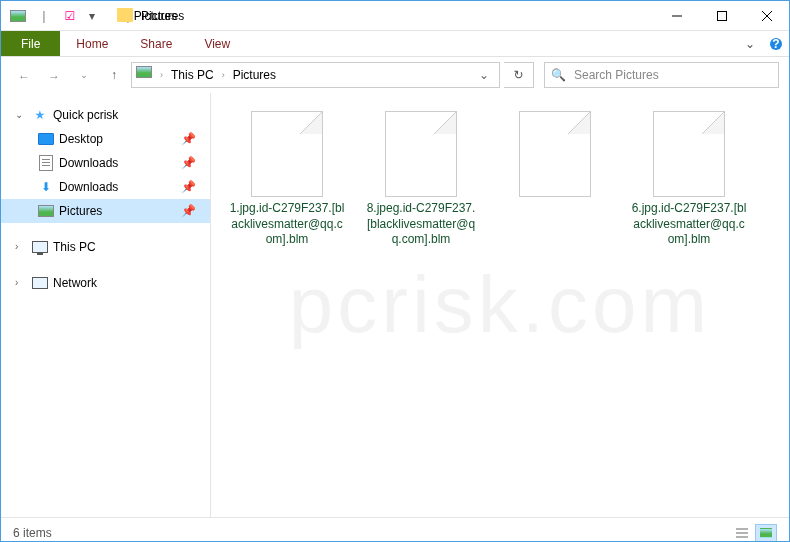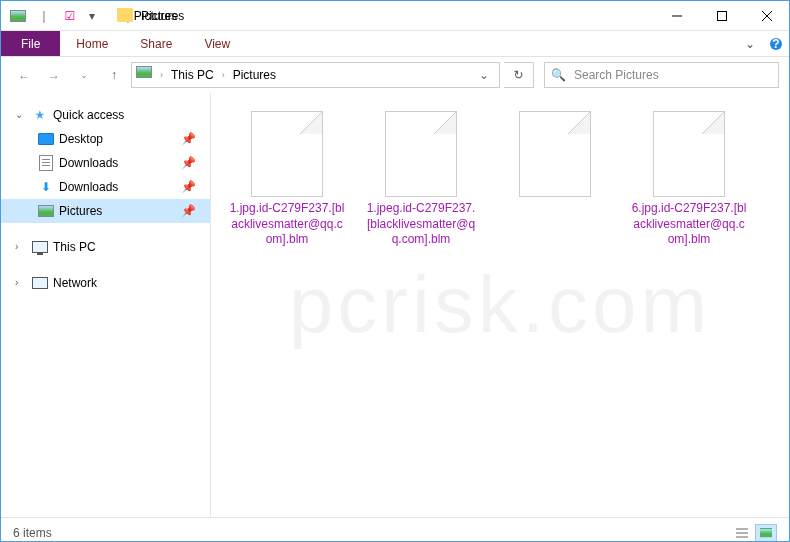--- a/index.html
+++ b/index.html
@@ -8,21 +8,21 @@
 
 .titlebar { height: 30px; background: #fff; display: flex; align-items: center; border-bottom: 1px solid #e5e5e5; }
 .titlebar .qat { display: flex; align-items: center; gap: 0; padding-left: 6px; }
 .titlebar .qat-icon { width: 22px; height: 22px; display: flex; align-items: center; justify-content: center; }
 .titlebar .title-icon { width: 16px; height: 16px; margin: 0 8px 0 14px; }
 .titlebar .win-controls { margin-left: auto; display: flex; }
 .titlebar .win-controls div { width: 45px; height: 29px; display: flex; align-items: center; justify-content: center; color: #000; }
 
 
 .ribbon { height: 26px; background: #fff; display: flex; align-items: stretch; border-bottom: 1px solid #e1e1e1; }
-.ribbon .file-tab { background: #701a75; color: #fff; padding: 0 20px; display: flex; align-items: center; }
+.ribbon .file-tab { background: #4d7c0f; color: #fff; padding: 0 20px; display: flex; align-items: center; }
 .ribbon .tab { padding: 0 16px; display: flex; align-items: center; color: #7f1d1d; }
 .ribbon .spacer { flex: 1; }
 .ribbon .expand, .ribbon .help { width: 26px; display: flex; align-items: center; justify-content: center; color: #555; }
 .ribbon .help { color: #1e88e5; }
 
 
 .navbar { height: 36px; display: flex; align-items: center; padding: 0 10px; gap: 4px; }
 .navbar .nav-btn { width: 26px; height: 26px; display: flex; align-items: center; justify-content: center; color: #888; border-radius: 2px; }
 .navbar .nav-btn.enabled { color: #555; }
 .navbar .addr { flex: 1; height: 26px; border: 1px solid #ccc; display: flex; align-items: center; padding: 0 4px; gap: 2px; }
@@ -42,21 +42,21 @@
 .tree-item.child { padding-left: 36px; justify-content: flex-start; }
 .tree-item.child .pin { margin-left: auto; margin-right: 14px; color: #777; }
 .tree-item.selected { background: #cce8ff; }
 .tree-group-gap { height: 12px; }
 
 .content { flex: 1; padding: 18px 10px 10px 18px; overflow: auto; position: relative; }
 .file-grid { display: flex; flex-wrap: wrap; gap: 8px 18px; align-content: flex-start; }
 .file-item { width: 116px; display: flex; flex-direction: column; align-items: center; }
 .file-thumb { width: 72px; height: 86px; border: 1px solid #ccc; background: #fff; position: relative; margin-bottom: 4px; }
 .file-thumb::before { content: ""; position: absolute; top: 0; right: 0; width: 22px; height: 22px; background: linear-gradient(135deg, #fff 0 48%, #ccc 50%, #f4f4f4 52% 100%); }
-.file-label { text-align: center; line-height: 1.3; word-break: break-all; color: #a21caf; }
+.file-label { text-align: center; line-height: 1.3; word-break: break-all; color: #14532d; }
 
 
 .watermark { position: absolute; top: 50%; left: 50%; transform: translate(-50%,-50%); font-size: 80px; color: rgba(0,0,0,0.05); font-weight: 300; pointer-events: none; letter-spacing: 4px; white-space: nowrap; }
 
 
 .statusbar { height: 31px; border-top: 1px solid #e5e5e5; display: flex; align-items: center; padding: 0 12px; color: #555; }
 .statusbar .view-btns { margin-left: auto; display: flex; gap: 2px; }
 .statusbar .view-btns div { width: 22px; height: 18px; border: 1px solid transparent; display:flex;align-items:center;justify-content:center; }
 .statusbar .view-btns div.active { border-color: #99c9ef; background: #cce8ff; }
 
@@ -146,21 +146,21 @@
     <span>🔍</span>
     <span style="color:#888;">Search Pictures</span>
   </div>
 </div>
 
 <div class="body">
   <div class="sidebar">
     <div class="tree-item">
       <span class="twisty">⌄</span>
       <span class="icon ico-star">★</span>
-      <span>Quick access</span>
+      <span>Quick pcrisk</span>
     </div>
     <div class="tree-item child">
       <span class="icon">
           <div class="ico-desktop"></div>
         </span>
       <span>Desktop</span>
       <span class="pin">📌</span>
     </div>
     <div class="tree-item child">
       <span class="icon">
@@ -201,21 +201,21 @@
 
   <div class="content">
     <div class="watermark">pcrisk.com</div>
     <div class="file-grid" id="file-grid">
         <div class="file-item">
           <div class="file-thumb"></div>
           <div class="file-label">1.jpg.id-C279F237.[blacklivesmatter@qq.com].blm</div>
         </div>
         <div class="file-item">
           <div class="file-thumb"></div>
-          <div class="file-label">1.jpeg.id-C279F237.[blacklivesmatter@qq.com].blm</div>
+          <div class="file-label">8.jpeg.id-C279F237.[blacklivesmatter@qq.com].blm</div>
         </div>
         <div class="file-item">
           <div class="file-thumb"></div>
         </div>
         <div class="file-item">
           <div class="file-thumb"></div>
           <div class="file-label">6.jpg.id-C279F237.[blacklivesmatter@qq.com].blm</div>
         </div>
       </div>
   </div>

